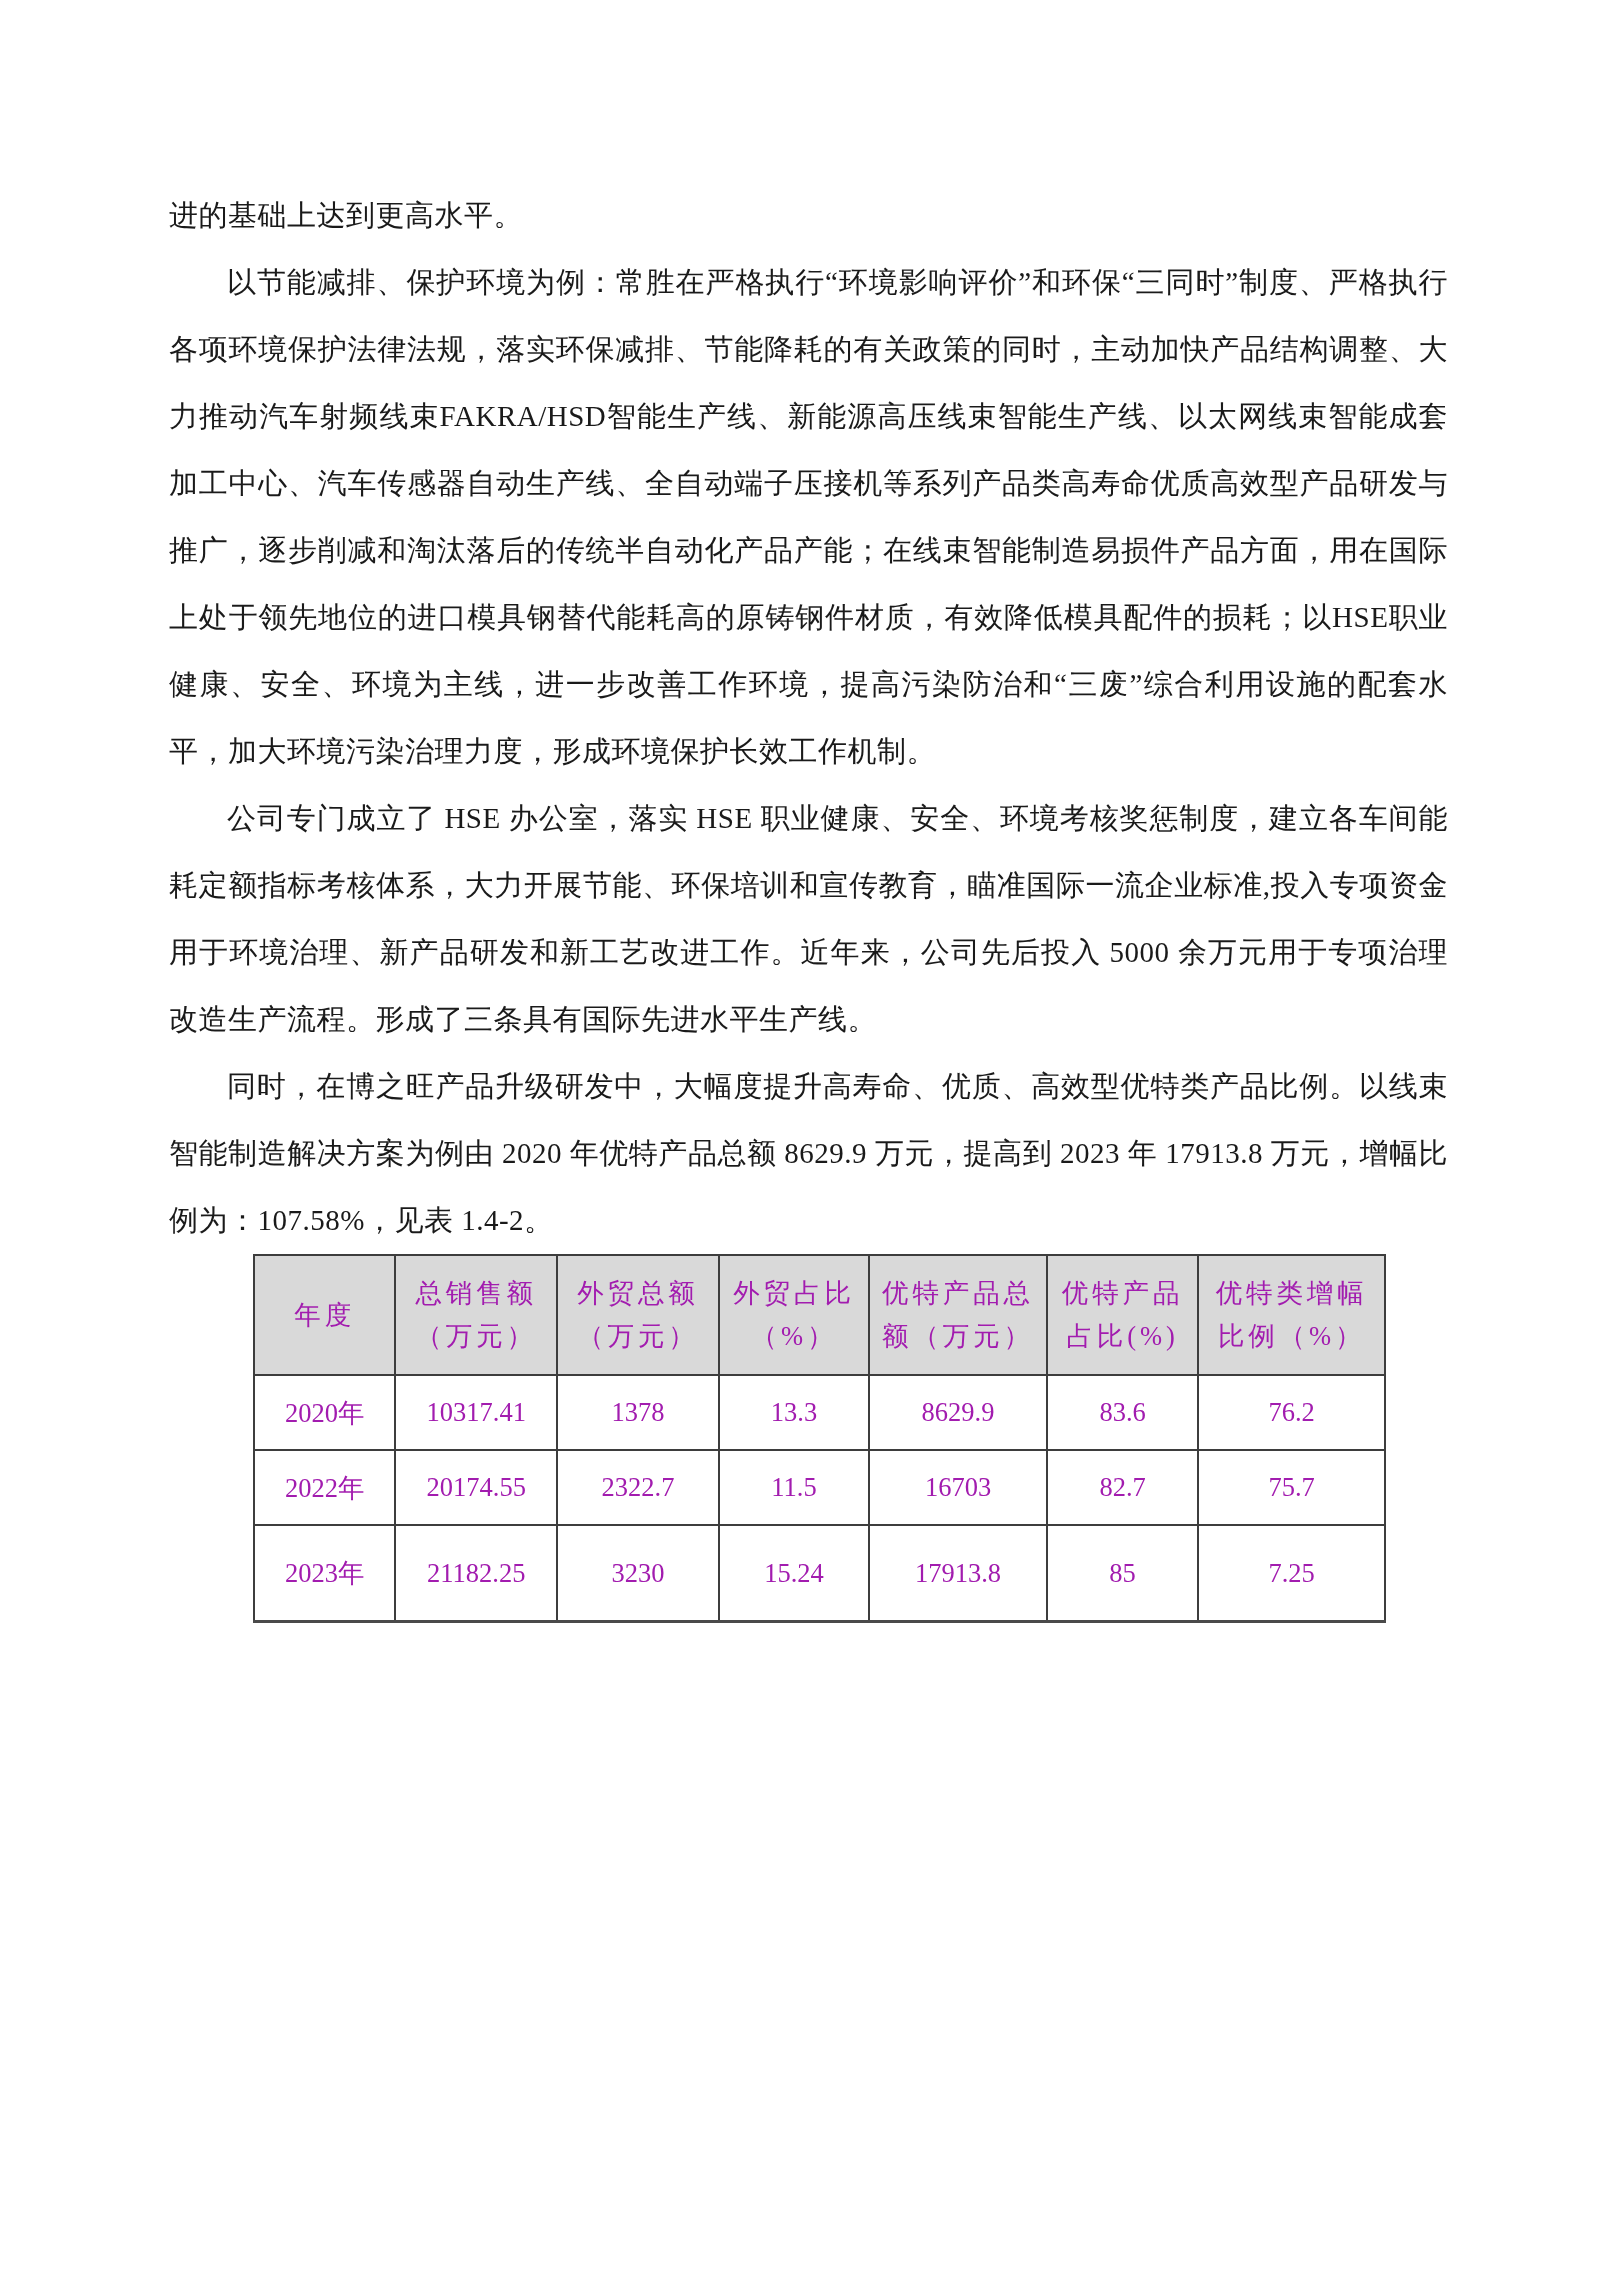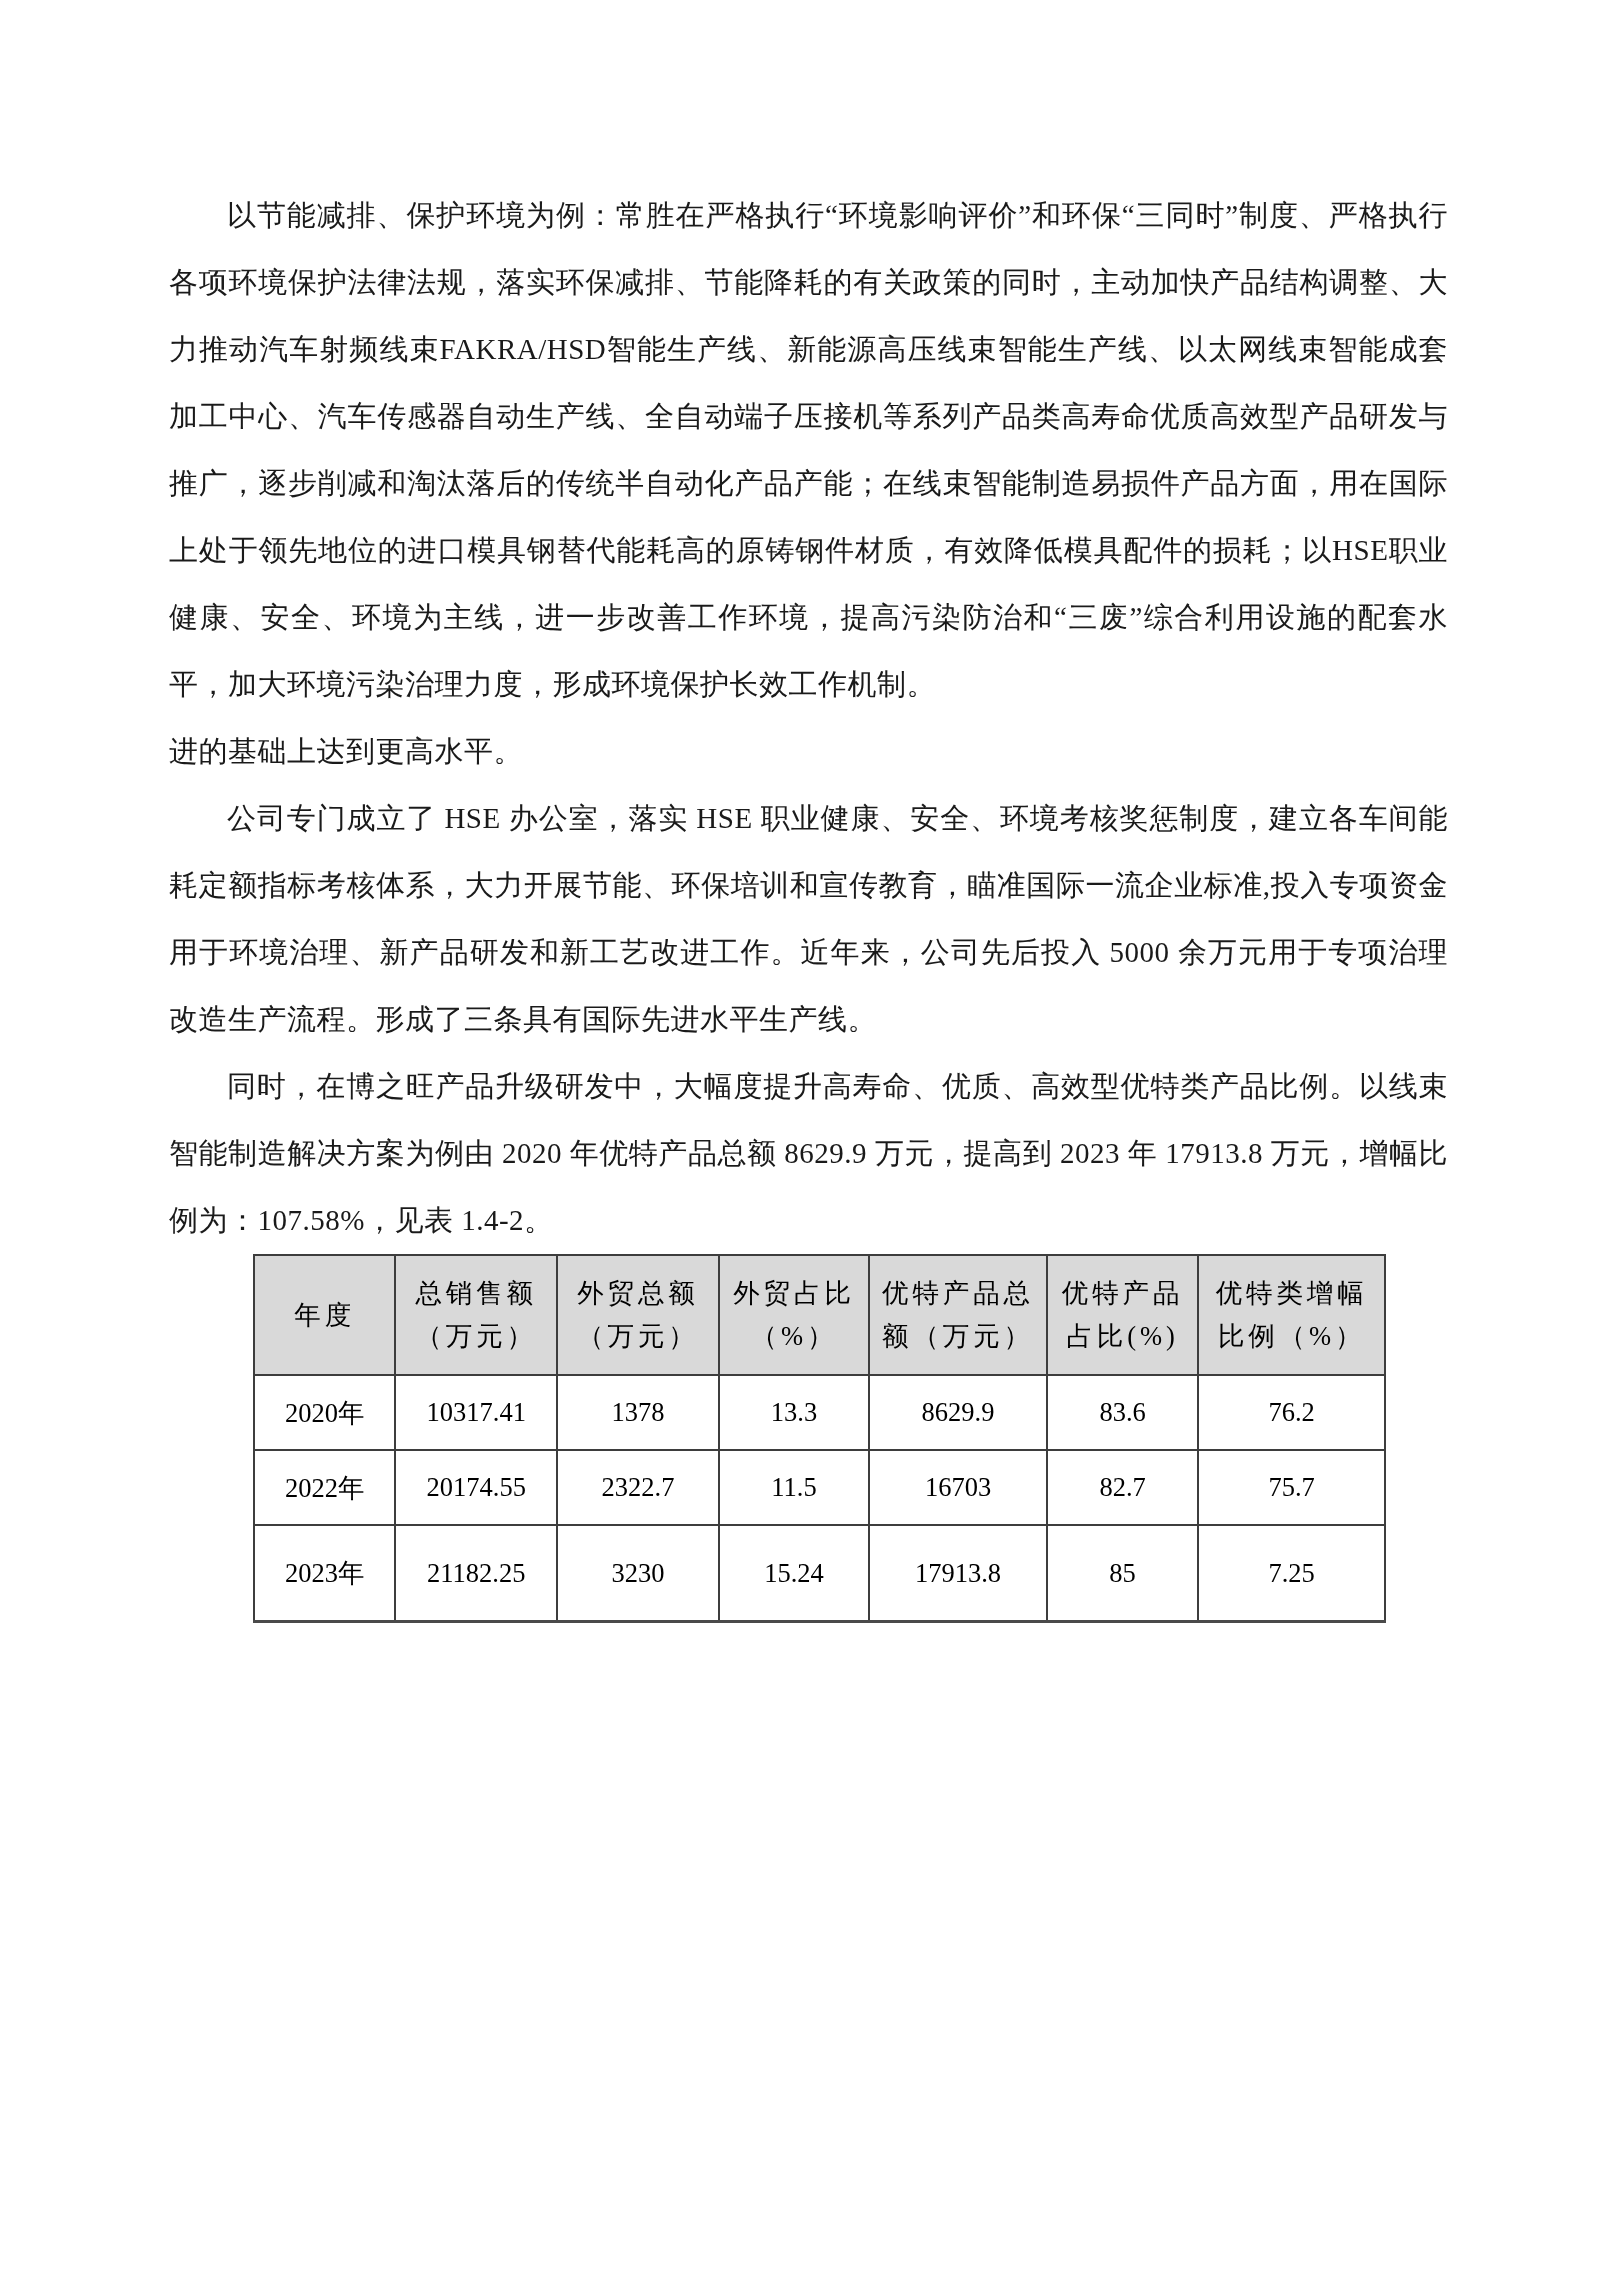--- a/index.html
+++ b/index.html
@@ -29,21 +29,21 @@
     font-size: 25.5px;
     line-height: 33px;
     letter-spacing: 0.5px;
   }
   table.report {
     border-collapse: collapse;
     margin-left: 84px;
     width: 1133px;
     table-layout: fixed;
     font-size: 26.5px;
-    color: #000000;
+    color: #a21caf;
   }
   table.report th, table.report td {
     border: 2px solid #3d3d3d;
     text-align: center;
     vertical-align: middle;
     padding: 2px 7.8px;
     overflow: hidden;
   }
   table.report th {
     background: #d9d9d9;
@@ -63,23 +63,23 @@
     line-height: 67px;
     letter-spacing: 1px;
   }
   .tail-space { height: 5.9px; }
 </style>
 </head>
 <body>
 
 <div class="page">
 
+  <p class="para">进的基础上达到更高水平。</p>
+
   <p class="para indent">以节能减排、保护环境为例：常胜在严格执行“环境影响评价”和环保“三同时”制度、严格执行各项环境保护法律法规，落实环保减排、节能降耗的有关政策的同时，主动加快产品结构调整、大力推动汽车射频线束FAKRA/HSD智能生产线、新能源高压线束智能生产线、以太网线束智能成套加工中心、汽车传感器自动生产线、全自动端子压接机等系列产品类高寿命优质高效型产品研发与推广，逐步削减和淘汰落后的传统半自动化产品产能；在线束智能制造易损件产品方面，用在国际上处于领先地位的进口模具钢替代能耗高的原铸钢件材质，有效降低模具配件的损耗；以HSE职业健康、安全、环境为主线，进一步改善工作环境，提高污染防治和“三废”综合利用设施的配套水平，加大环境污染治理力度，形成环境保护长效工作机制。</p>
-
-  <p class="para">进的基础上达到更高水平。</p>
 
   <p class="para indent">公司专门成立了 HSE 办公室，落实 HSE 职业健康、安全、环境考核奖惩制度，建立各车间能耗定额指标考核体系，大力开展节能、环保培训和宣传教育，瞄准国际一流企业标准,投入专项资金用于环境治理、新产品研发和新工艺改进工作。近年来，公司先后投入 5000 余万元用于专项治理改造生产流程。形成了三条具有国际先进水平生产线。</p>
 
   <p class="para indent">同时，在博之旺产品升级研发中，大幅度提升高寿命、优质、高效型优特类产品比例。以线束智能制造解决方案为例由 2020 年优特产品总额 8629.9 万元，提高到 2023 年 17913.8 万元，增幅比例为：107.58%，见表 1.4-2。</p>
 
 
   <table class="report">
     <colgroup>
       <col style="width:12.5%">
       <col style="width:14.3%">

